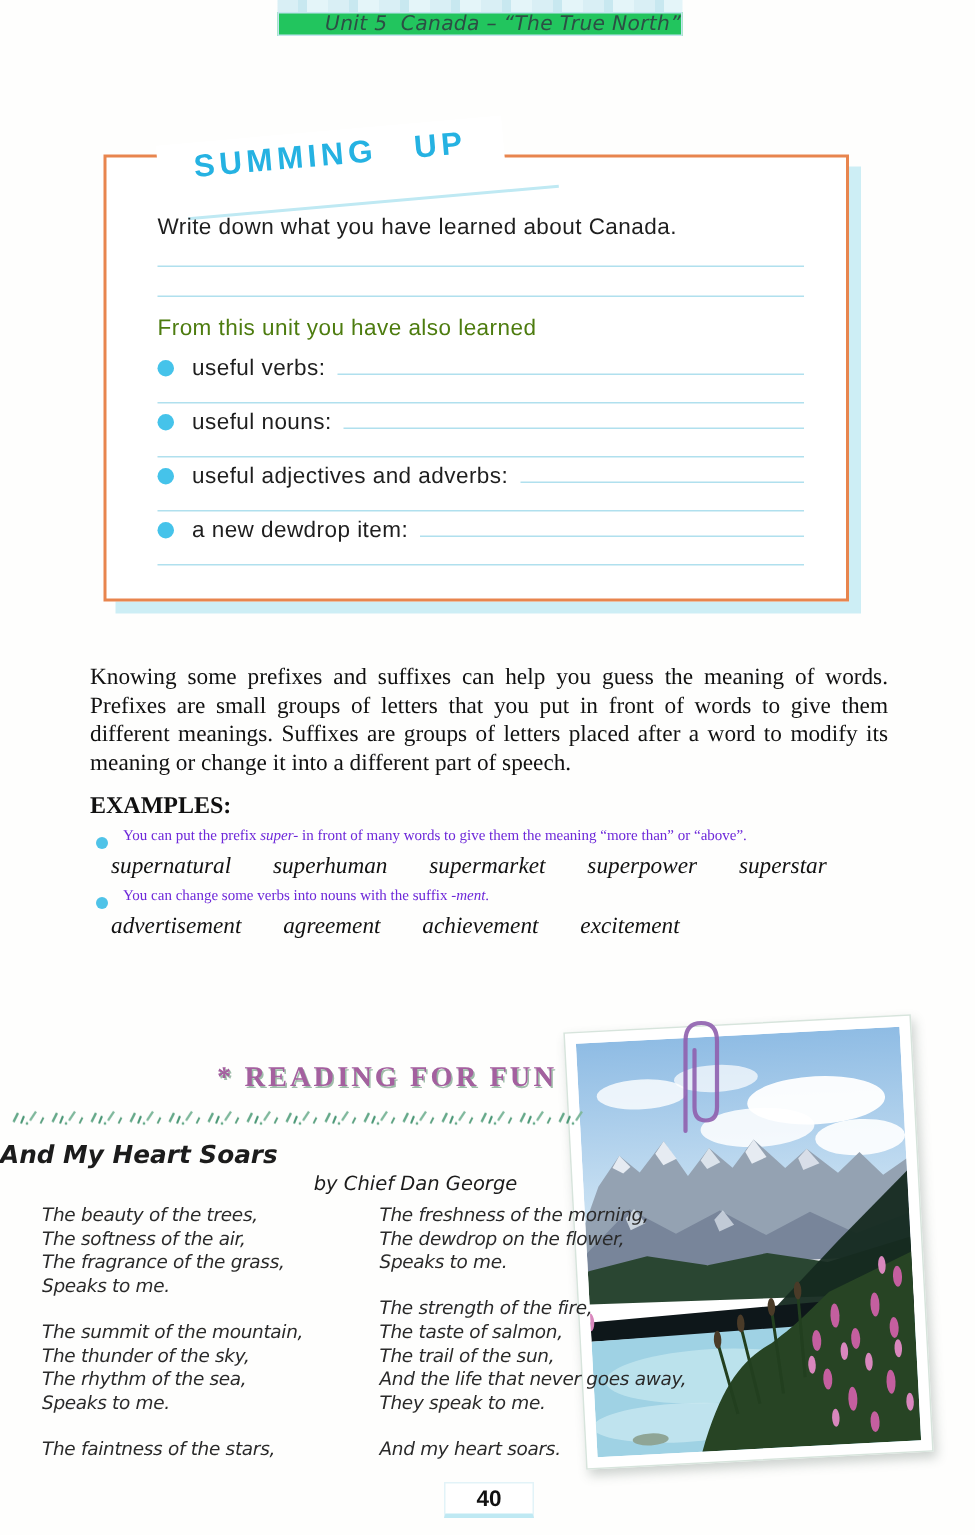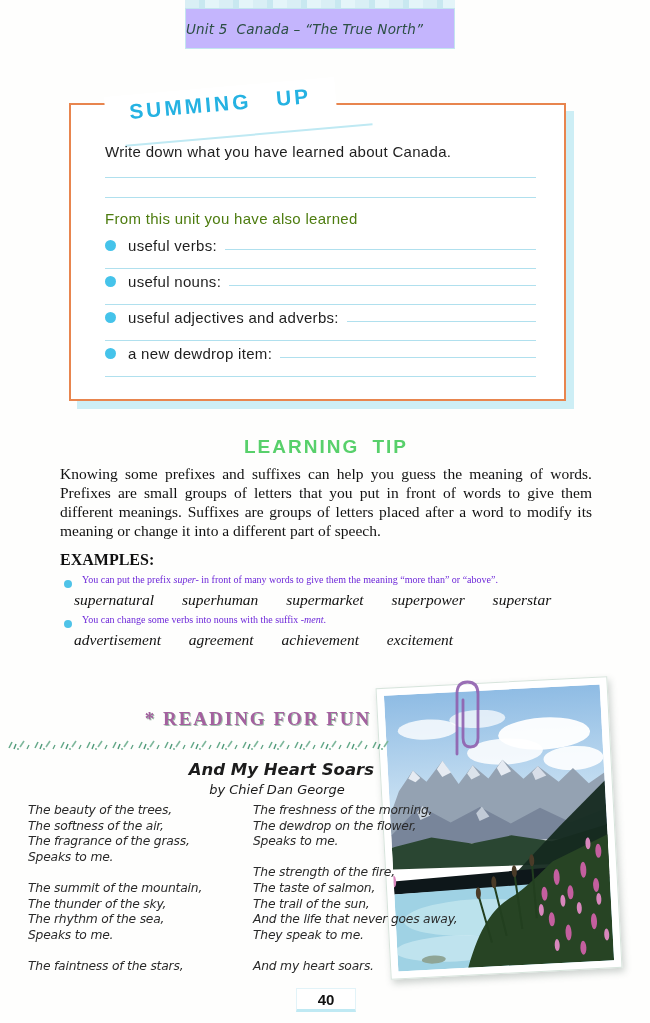--- a/index.html
+++ b/index.html
@@ -5,23 +5,23 @@
   html,body{margin:0;padding:0;background:#ffffff;}
   .page{
     position:relative;width:650px;height:1023px;margin:0 auto;
     background:#fefefd;overflow:hidden;
     font-family:"Liberation Sans",sans-serif;color:#222;
   }
 
   
   .top-strip{position:absolute;left:185px;top:0;width:270px;height:8px;
     background:repeating-linear-gradient(90deg,#d9eff5 0 14px,#c8e8f0 14px 20px,#e4f5f9 20px 34px);}
-  .title-box{position:absolute;left:185px;top:8px;width:270px;height:41px;
-    background:#c4b5fd;border:1px solid #c3e5ef;box-sizing:border-box;
-    display:flex;align-items:center;justify-content:flex-start;}
+  .title-box{position:absolute;left:185px;top:8px;width:270px;height:16px;
+    background:#22c55e;border:1px solid #c3e5ef;box-sizing:border-box;
+    display:flex;align-items:center;justify-content:flex-end;}
   .title-box span{font-family:"DejaVu Sans",sans-serif;font-style:italic;
     font-size:13.5px;color:#2c4f44;white-space:pre;letter-spacing:.2px;}
 
   
   .sum-box{position:absolute;left:69px;top:103px;width:497px;height:298px;
     background:#fff;border:2px solid #e8854e;box-sizing:border-box;
     box-shadow:8px 8px 0 0 #cdeef5;}
   .sum-title{position:absolute;left:34px;top:-18px;background:#fff;
     padding:5px 24px 6px 24px;transform:rotate(-5deg);
     color:#25b2e2;font-weight:bold;font-size:21px;letter-spacing:3px;word-spacing:16px;
@@ -59,21 +59,21 @@
   .ex-words{margin:3px 0 0 14px;font-family:"Liberation Serif",serif;font-style:italic;
     font-size:15.5px;color:#111;word-spacing:24px;}
 
   
   .reading{position:absolute;left:0;top:676px;width:650px;height:310px;}
   .rff-title{position:absolute;left:60px;top:32px;width:396px;text-align:center;
     font-family:"Liberation Serif",serif;font-weight:bold;font-size:19px;
     letter-spacing:2px;color:#a4609f;text-shadow:1px 1px 0 rgba(125,165,140,.75);
     white-space:nowrap;}
   .deco-band{position:absolute;left:6px;top:62px;}
-  .poem-title{position:absolute;left:0;top:84px;width:374px;text-align:right;
+  .poem-title{position:absolute;left:0;top:84px;width:374px;text-align:left;
     font-family:"DejaVu Sans",sans-serif;font-style:italic;font-weight:bold;
     font-size:16.5px;color:#1c1c1c;}
   .byline{position:absolute;left:157px;top:106px;width:240px;text-align:center;
     font-family:"DejaVu Sans",sans-serif;font-style:italic;font-size:13px;color:#1c1c1c;}
   .poem-cols{position:absolute;left:28px;top:127px;display:flex;}
   .poem-col{font-family:"DejaVu Sans",sans-serif;font-style:italic;
     font-size:12.3px;color:#2a2a2a;letter-spacing:-.2px;}
   .poem-col .pl{min-height:15.6px;line-height:15.6px;white-space:nowrap;}
   .col-1{width:180px;}
   .col-2{width:200px;margin-left:45px;}
@@ -142,21 +142,20 @@
           <span class="dot"></span>
           <span class="item-label">a new dewdrop item:</span>
           <span class="fill-line"></span>
         </div>
         <div class="full-line"></div>
       </div>
     </div>
   </div>
 
   <div class="tip">
-    <div class="tip-title">LEARNING TIP</div>
     <div class="tip-para">Knowing some prefixes and suffixes can help you guess the meaning of words. Prefixes are small groups of letters that you put in front of words to give them different meanings. Suffixes are groups of letters placed after a word to modify its meaning or change it into a different part of speech.</div>
     <div class="ex-head">EXAMPLES:</div>
 
     <div class="ex-bullet">
       <span class="ex-dot"></span>
       <span class="ex-text"><span>You can put the prefix </span><i>super-</i><span> in front of many words to give them the meaning “more than” or “above”.</span></span>
     </div>
     <div class="ex-words">supernatural superhuman supermarket superpower superstar</div>
 
     <div class="ex-bullet">

